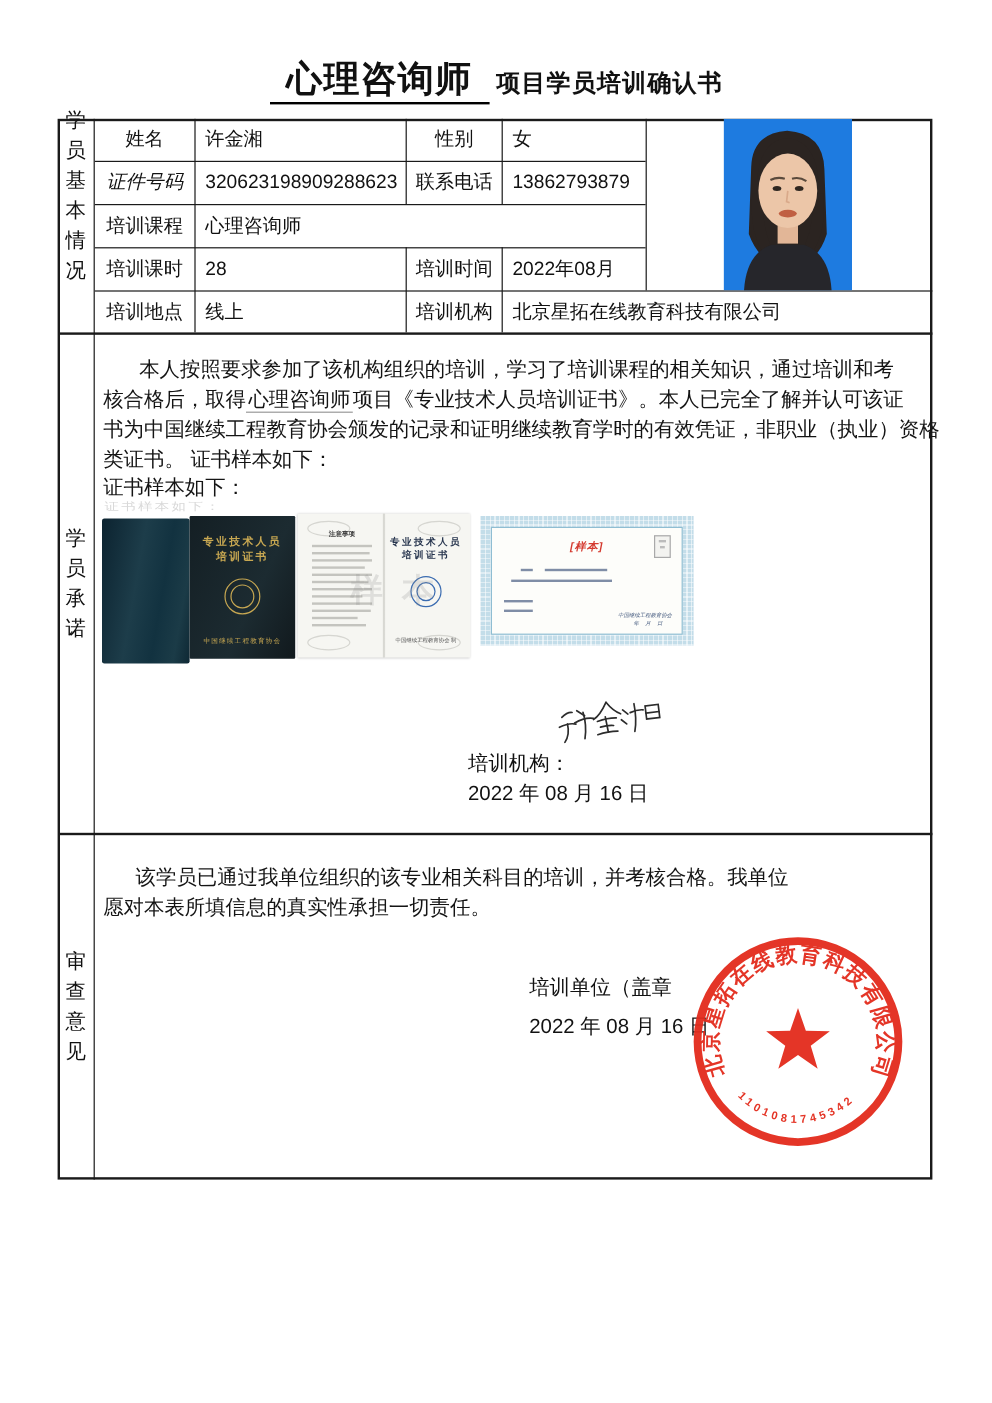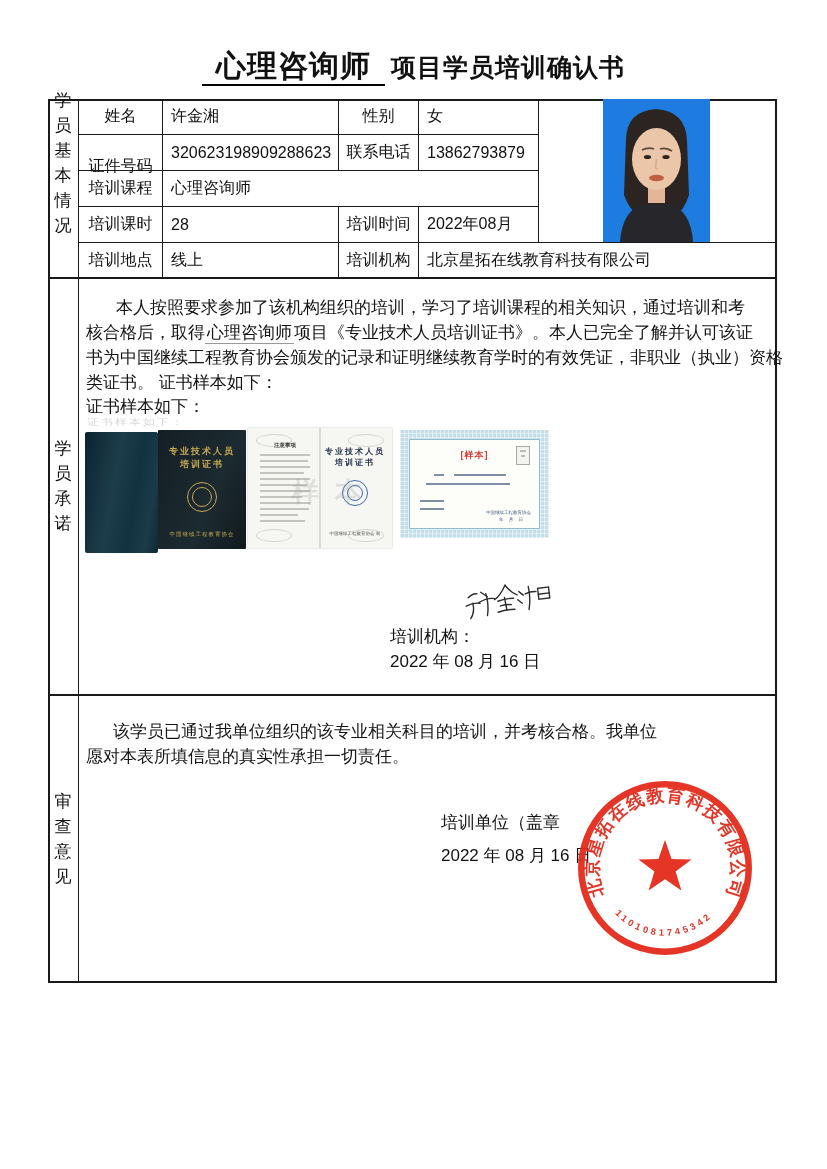--- a/index.html
+++ b/index.html
@@ -5,21 +5,21 @@
   * { margin:0; padding:0; box-sizing:border-box; }
   html,body { background:#ffffff; }
   .page {
     position:relative; width:827px; height:1169px; background:#fff;
     font-family:"Liberation Sans","DejaVu Sans",sans-serif; color:#111;
     overflow:hidden;
   }
   
   .doc-title { position:absolute; top:46px; left:0; width:100%; text-align:center; }
   .doc-title .prog { font-size:30px; font-weight:bold; border-bottom:2px solid #000; padding:0 14px 2px 14px; letter-spacing:1px; }
-  .doc-title .suffix { font-size:25px; font-weight:600; letter-spacing:1px; margin-left:6px; }
+  .doc-title .suffix { font-size:20px; font-weight:600; letter-spacing:1px; margin-left:6px; }
   
   .tframe { position:absolute; left:48px; top:99px; width:729px; height:884px; border:2px solid #1a1a1a; }
   .ln { position:absolute; background:#1a1a1a; }
   
   .cell { position:absolute; display:flex; align-items:center; font-size:16px; color:#111; }
   .cell.lab { justify-content:center; text-align:center; }
   .cell.val { padding-left:8px; }
   .vlabel { position:absolute; left:48px; width:30px; display:flex; justify-content:center; align-items:center; }
   .vlabel span { display:block; width:19px; font-size:17px; line-height:25px; text-align:center; word-break:break-all; }
   
@@ -38,23 +38,23 @@
   .cert3 { left:248px; top:428px; width:144px; height:120px; background:#f6f6f2; box-shadow:0 0 2px rgba(0,0,0,.25); }
   .cert3 .fold { position:absolute; left:71px; top:0; width:2px; height:100%; background:linear-gradient(90deg,#e4e4e0,#cfcfc9,#e9e9e5); }
   .cert3 .ntitle { position:absolute; left:14px; top:14px; width:46px; text-align:center; font-size:5.5px; font-weight:bold; color:#444; }
   .cert3 .tbar { position:absolute; height:2px; background:#9a9a96; opacity:.55; }
   .cert3 .ititle { position:absolute; left:76px; top:18px; width:62px; text-align:center; font-size:8px; line-height:11px; color:#27354e; font-weight:bold; letter-spacing:2px; font-family:"Liberation Serif","DejaVu Serif",serif; }
   .cert3 .bseal { position:absolute; left:94px; top:52px; width:26px; height:26px; border-radius:50%; border:1.5px solid #3a6bb0; display:flex; align-items:center; justify-content:center; }
   .cert3 .bseal i { display:block; width:16px; height:16px; border-radius:50%; border:1px solid #3a6bb0; }
   .cert3 .ifooter { position:absolute; left:76px; bottom:12px; width:62px; text-align:center; font-size:4.5px; color:#555; }
   .cert3 .wmark { position:absolute; left:44px; top:46px; font-size:27px; color:#8c8c8c; opacity:.22; letter-spacing:16px; font-weight:bold; }
   .cert3 .goval { position:absolute; width:36px; height:13px; border:1px solid #b5b5b0; border-radius:50%; opacity:.5; }
-  .cert4 { left:400px; top:430px; width:149px; height:108px; padding:9px;
+  .cert4 { left:400px; top:430px; width:178px; height:108px; padding:9px;
     background:#c3dde9;
-    background-image:repeating-linear-gradient(90deg,rgba(255,255,255,.55) 0 1px,transparent 1px 4px),repeating-linear-gradient(0deg,rgba(255,255,255,.45) 0 1px,transparent 1px 4px); }
+    background-image:repeating-linear-gradient(90deg,rgba(255,255,255,.55) 0 1px,transparent 1px 4px),repeating-linear-gradient(0deg,rgba(255,255,255,.45) 0 1px,transparent 1px 4px);font-style:italic; }
   .cert4 .inner { position:relative; width:100%; height:100%; background:#fdfdfa; border:1px solid #8fbdd2; }
   .cert4 .stag { position:absolute; left:0; top:9px; width:100%; text-align:center; font-size:9px; font-weight:bold; color:#d43a2f; letter-spacing:1px; }
   .cert4 .pbox { position:absolute; right:9px; top:6px; width:14px; height:19px; border:1px solid #a9a9a9; background:#f3f3f0; }
   .cert4 .pbox i { display:block; margin:3px auto 0 auto; width:6px; height:2px; background:#bbb; }
   .cert4 .bar { position:absolute; height:2px; background:#54678a; opacity:.75; }
   .cert4 .sorg { position:absolute; right:8px; bottom:13px; font-size:4.5px; color:#4a5f82; }
   .cert4 .sdate { position:absolute; right:14px; bottom:6px; font-size:4.5px; color:#4a5f82; letter-spacing:2px; }
   
   .sig-svg { position:absolute; left:462px; top:580px; }
   .sign-label { position:absolute; left:390px; top:625px; font-size:17px; }
@@ -91,21 +91,21 @@
 
   <div class="vlabel" style="top:99px;height:127px;">
     <span>学员基本情况</span>
   </div>
 
   <div class="cell lab" style="left:79px;top:99px;width:83px;height:35px;">姓名</div>
   <div class="cell val" style="left:163px;top:99px;width:175px;height:35px;">许金湘</div>
   <div class="cell lab" style="left:339px;top:99px;width:79px;height:35px;">性别</div>
   <div class="cell val" style="left:419px;top:99px;width:119px;height:35px;">女</div>
 
-  <div class="cell lab" style="left:79px;top:149px;width:83px;height:35px;">证件号码</div>
+  <div class="cell lab" style="left:79px;top:135px;width:83px;height:35px;font-style:italic;">证件号码</div>
   <div class="cell val" style="left:163px;top:135px;width:175px;height:35px;">320623198909288623</div>
   <div class="cell lab" style="left:339px;top:135px;width:79px;height:35px;">联系电话</div>
   <div class="cell val" style="left:419px;top:135px;width:119px;height:35px;">13862793879</div>
 
   <div class="cell lab" style="left:79px;top:171px;width:83px;height:35px;">培训课程</div>
   <div class="cell val" style="left:163px;top:171px;width:375px;height:35px;">心理咨询师</div>
 
   <div class="cell lab" style="left:79px;top:207px;width:83px;height:35px;">培训课时</div>
   <div class="cell val" style="left:163px;top:207px;width:175px;height:35px;">28</div>
   <div class="cell lab" style="left:339px;top:207px;width:79px;height:35px;">培训时间</div>

